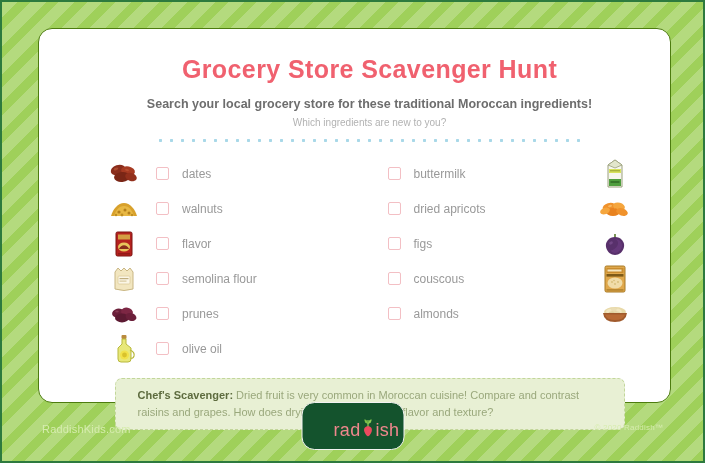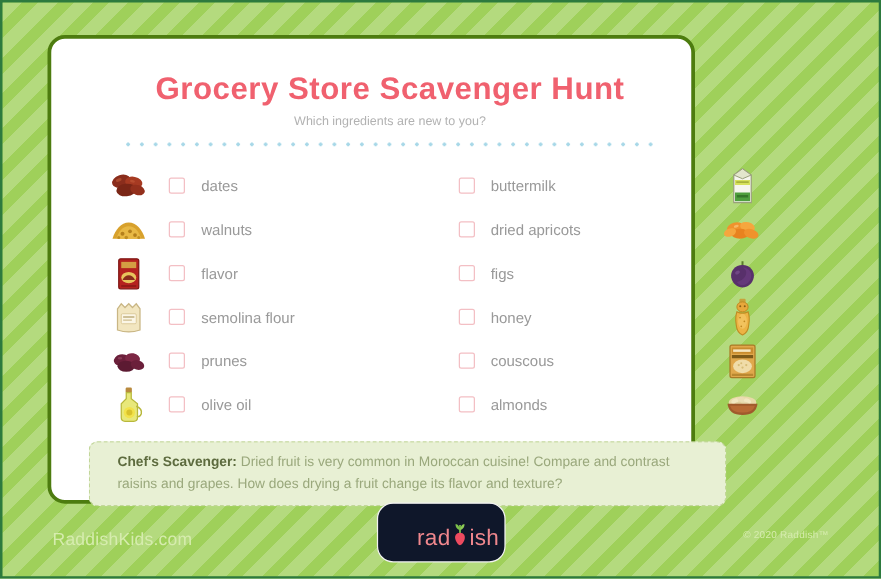--- a/index.html
+++ b/index.html
@@ -32,25 +32,25 @@
       rgba(255,255,255,0.22) 20px
     );
     pointer-events: none;
   }
 
   
   #card {
     position: absolute;
     left: 36px;
     top: 26px;
-    width: 518px;
+    width: 633px;
     height: 375px;
     background: #ffffff;
     border-radius: 14px;
-    border: 3px solid #4d7c0f;
+    border: 1px solid #4d7c0f;
     z-index: 2;
     padding-left: 30px;
   }
 
   .title {
     text-align: center;
     margin-top: 26px;
     font-size: 25px;
     font-weight: bold;
     color: #f0616f;
@@ -164,40 +164,40 @@
     left: 0;
     right: 0;
     bottom: 0;
     height: 60px;
     z-index: 3;
   }
   .footer-left {
     position: absolute;
     left: 40px;
     top: 22px;
-    font-size: 14px;
+    font-size: 11px;
     color: #d6ecae;
     letter-spacing: 0.2px;
   }
   .footer-right {
     position: absolute;
     right: 40px;
     top: 22px;
     font-size: 8px;
     color: #d6ecae;
     letter-spacing: 0.2px;
   }
   #logo-badge {
     position: absolute;
     left: 50%;
     transform: translateX(-50%);
     top: 1px;
     width: 103px;
     height: 48px;
-    background: #0f172a;
+    background: #14532d;
     border-radius: 13px;
     display: flex;
     align-items: center;
     justify-content: center;
     border: 1px solid #f2f2f2;
     padding-left: 28px;
   }
   .logo-text {
     font-size: 18px;
     color: #f0878d;
@@ -215,20 +215,21 @@
 </style>
 </head>
 <body>
 
 <div id="page">
   <div id="stripes"></div>
 
   <div id="card">
 
     <h1 class="title">Grocery Store Scavenger Hunt</h1>
+    <p class="subtitle-1">Search your local grocery store for these traditional Moroccan ingredients!</p>
     <p class="subtitle-2">Which ingredients are new to you?</p>
 
     <div class="dotted-divider"></div>
 
     <div id="checklist">
       <div class="col col-left">
           <div class="row">
             <span class="icon-cell">
               <svg width="34" height="24" viewBox="0 0 34 24">
       <ellipse cx="11" cy="8" rx="7.5" ry="5" fill="#8a2d1c" transform="rotate(-18 11 8)"></ellipse>
@@ -346,38 +347,20 @@
             <span class="icon-cell">
               <svg width="26" height="26" viewBox="0 0 26 26">
       <path d="M13 3 L13 7" stroke="#5a7a2c" stroke-width="1.6"></path>
       <path d="M13 6 C19 6 23 11 22 16 C21 21 17 24 13 24 C9 24 5 21 4 16 C3 11 7 6 13 6 Z" fill="#58306b"></path>
       <path d="M13 8 C17.5 8 20.5 11.5 20 15.5 C19.3 19 16.3 22 13 22 C11 22 9.5 21 8.5 19.5 C12 19 16 16 16 12 C16 10.4 15 9 13 8 Z" fill="#6b3c80" opacity=".7"></path>
       <ellipse cx="9" cy="12" rx="2" ry="1.4" fill="#8a5ba0" opacity=".5" transform="rotate(-28 9 12)"></ellipse>
     </svg>
             </span>
             <span class="checkbox"></span>
             <span class="item-label">figs</span>
-            <span class="spacer"></span>
-          </div>
-          <div class="row">
-            <span class="icon-cell">
-              <svg width="22" height="32" viewBox="0 0 22 32">
-      <rect x="8.5" y="1" width="5" height="3" rx="1" fill="#c9a23a"></rect>
-      <ellipse cx="11" cy="7.5" rx="4.5" ry="4" fill="#e8a83c" stroke="#c08a22" stroke-width=".8"></ellipse>
-      <circle cx="9.2" cy="7" r=".8" fill="#8a5f12"></circle>
-      <circle cx="12.8" cy="7" r=".8" fill="#8a5f12"></circle>
-      <path d="M6.5 11.5 Q5 16 6 22 Q6.5 28 11 30 Q15.5 28 16 22 Q17 16 15.5 11.5 Q11 13.5 6.5 11.5 Z" fill="#edb344" stroke="#c08a22" stroke-width=".9"></path>
-      <ellipse cx="11" cy="19" rx="3.6" ry="6" fill="#f5cc6e" opacity=".6"></ellipse>
-      <circle cx="9" cy="16" r=".7" fill="#c08a22"></circle>
-      <circle cx="12.5" cy="19" r=".7" fill="#c08a22"></circle>
-      <circle cx="10" cy="23" r=".7" fill="#c08a22"></circle>
-    </svg>
-            </span>
-            <span class="checkbox"></span>
-            <span class="item-label">honey</span>
             <span class="spacer"></span>
           </div>
           <div class="row">
             <span class="icon-cell">
               <svg width="26" height="30" viewBox="0 0 26 30">
       <rect x="3" y="2" width="20" height="26" rx="1.5" fill="#e0a84c" stroke="#a87a26" stroke-width="1"></rect>
       <rect x="4.5" y="4" width="17" height="5" fill="#c98c2e"></rect>
       <rect x="5.5" y="5.5" width="14" height="2" fill="#f5e6c0"></rect>
       <rect x="4.5" y="10" width="17" height="2.6" fill="#7d5a18"></rect>
       <ellipse cx="13" cy="19" rx="7.5" ry="5.5" fill="#f0dca8"></ellipse>

